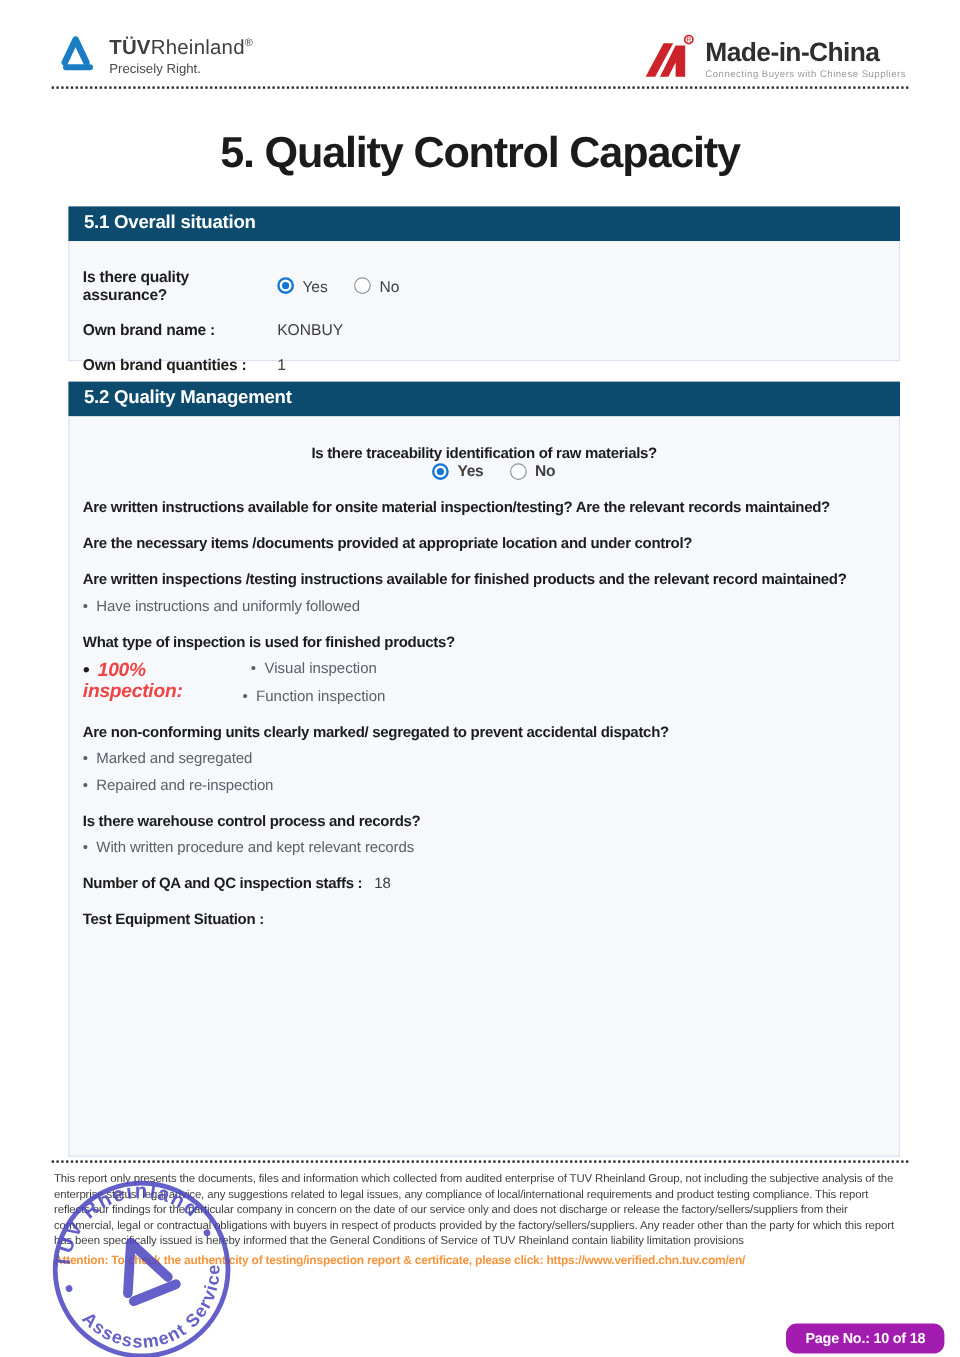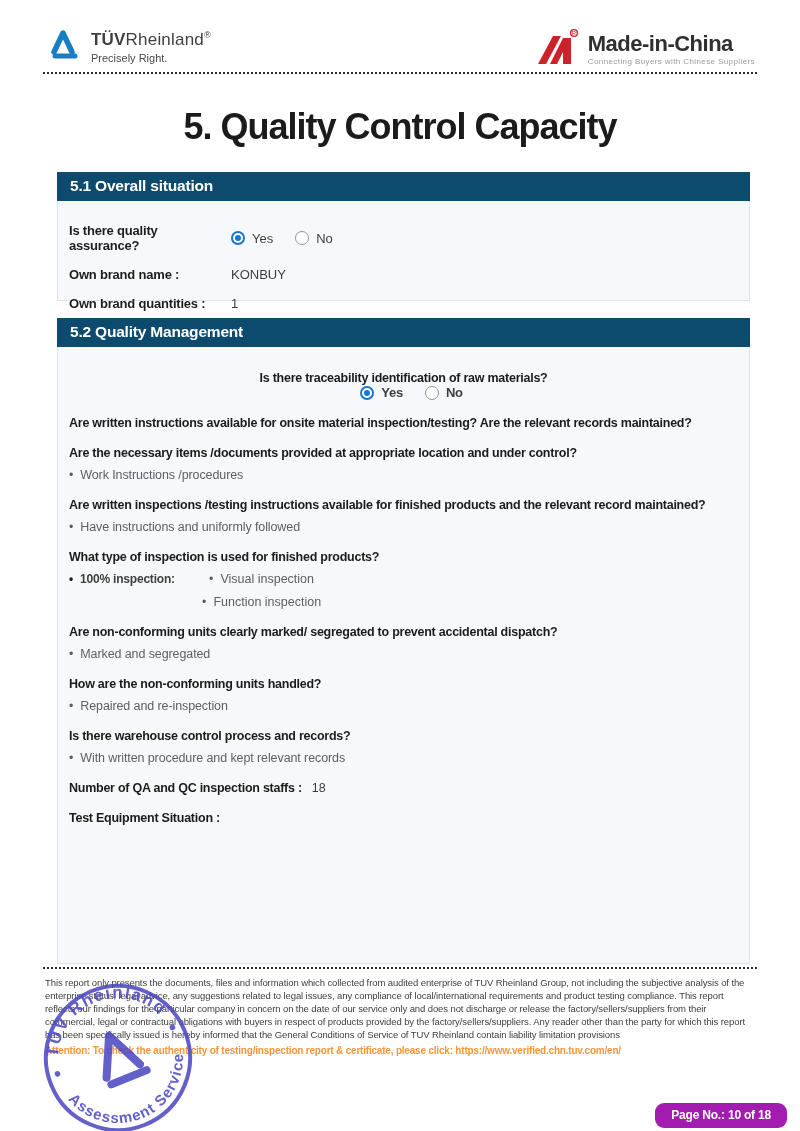--- a/index.html
+++ b/index.html
@@ -43,21 +43,21 @@
   .rb.off { border:1.5px solid #8e959c; }
   .rb-label { font-size:13px; color:#3f3f3f; }
 
   .q { font-weight:bold; font-size:12.5px; color:#1c1c1c; margin-top:16px; letter-spacing:-0.25px;flex-direction:column; }
   .q-inline { display:flex; align-items:center; }
   .q-inline .radio-group { margin-left:16px; }
   .a { font-size:12.5px; color:#5a5f66; margin-top:8px; letter-spacing:-0.1px; }
   .bullet::before { content:"\2022"; margin-right:7px; }
   .a.bullet::before { color:#5a5f66; }
   .insp-row { display:flex; margin-top:8px; }
-  .insp-type { font-weight:bold; font-size:12px; color:#404040; width:133px; letter-spacing:-0.2px; }
+  .insp-type { font-weight:bold; font-size:16px; color:#ef4444; width:133px; letter-spacing:-0.2px;font-style:italic; }
   .insp-type::before { content:"\2022"; margin-right:7px; color:#1c1c1c; }
   .insp-methods { display:flex; flex-direction:column; gap:9px;text-align:center; }
   .insp-methods .m { font-size:12.5px; color:#5a5f66; }
   .q .val { font-weight:normal; color:#3d3d3d; margin-left:10px; letter-spacing:0; }
 
   
   .foot-dot { margin-top:3px; }
   .disclaimer { margin:7px 45px 0 45px; font-size:9.5px; line-height:13px; color:#3e3e3e; letter-spacing:-0.1px; }
   .attention { margin:4px 45px 0 45px; font-size:10px; font-weight:bold; color:#f5953c; white-space:nowrap; letter-spacing:-0.2px; }
   .attention .lnk { color:#f5953c; text-decoration:none; }
@@ -141,38 +141,36 @@
           <div class="radio-opt">
             <span class="rb off"></span>
             <span class="rb-label">No</span>
           </div>
         </div>
       </div>
 
       <div class="q">Are written instructions available for onsite material inspection/testing? Are the relevant records maintained?</div>
 
       <div class="q">Are the necessary items /documents provided at appropriate location and under control?</div>
-      <div class="a bullet">Work Instructions /procedures</div>
 
       <div class="q">Are written inspections /testing instructions available for finished products and the relevant record maintained?</div>
       <div class="a bullet">Have instructions and uniformly followed</div>
 
       <div class="q">What type of inspection is used for finished products?</div>
       <div class="insp-row">
         <div class="insp-type">100% inspection:</div>
         <div class="insp-methods">
           <div class="m bullet">Visual inspection</div>
           <div class="m bullet">Function inspection</div>
         </div>
       </div>
 
       <div class="q">Are non-conforming units clearly marked/ segregated to prevent accidental dispatch?</div>
       <div class="a bullet">Marked and segregated</div>
 
-      <div class="q">How are the non-conforming units handled?</div>
       <div class="a bullet">Repaired and re-inspection</div>
 
       <div class="q">Is there warehouse control process and records?</div>
       <div class="a bullet">With written procedure and kept relevant records</div>
 
       <div class="q"><span>Number of QA and QC inspection staffs :</span><span class="val">18</span></div>
 
       <div class="q">Test Equipment Situation :</div>
     </div>
   </div>

